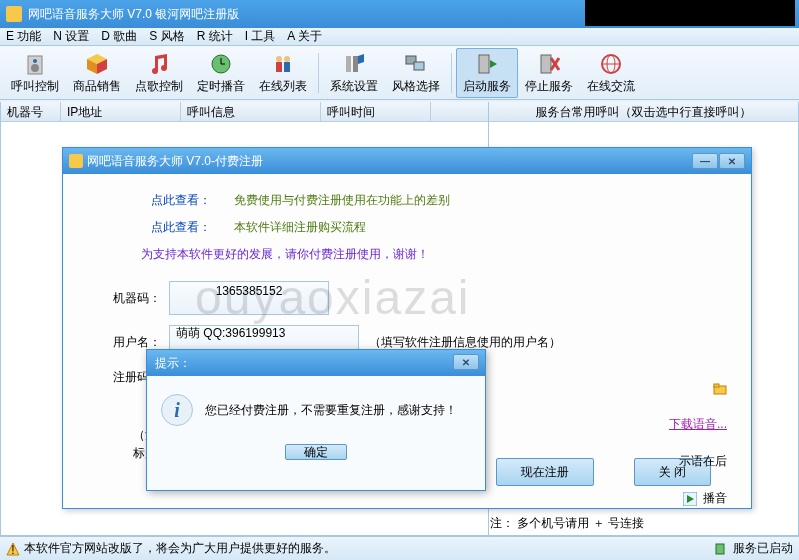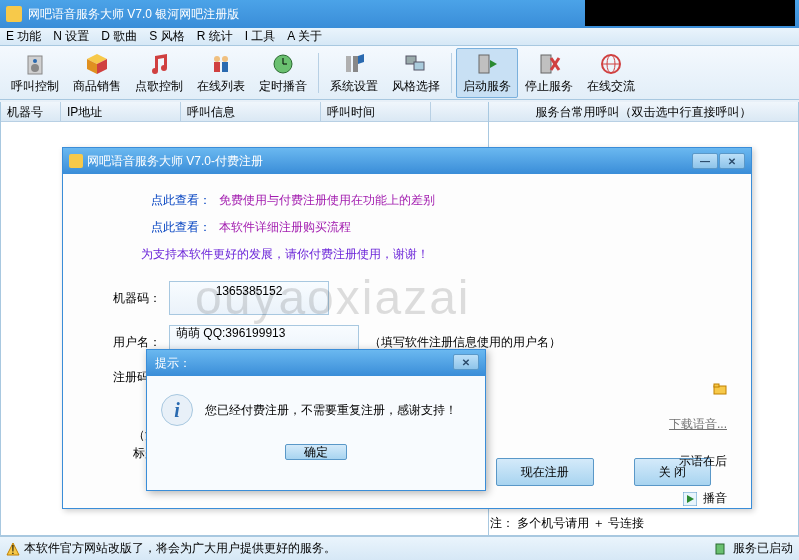--- a/index.html
+++ b/index.html
@@ -29,30 +29,30 @@
 
 .dlg { position: absolute; left: 62px; top: 147px; width: 690px; height: 362px; background: #fdfdfd; border: 1px solid #3a8dd8; box-shadow: 2px 2px 6px rgba(0,0,0,0.2); }
 .dlg .dtitle { height: 26px; background: linear-gradient(#6ab8f0, #3a8dd8); display: flex; align-items: center; padding: 8px 6px; color: #fff; }
 .dlg .dtitle .di { width: 14px; height: 14px; background: #f7c94a; border-radius: 2px; margin-right: 4px; }
 .winbtns { margin-left: auto; display: flex; gap: 1px; }
 .wbtn { width: 26px; height: 16px; background: linear-gradient(#bde0f8,#8ec4ea); border: 1px solid #5a98c8; border-radius: 2px; display: flex; align-items: center; justify-content: center; font-size: 10px; font-weight: bold; color: #2a4a6a; cursor: pointer; }
 .dbody { padding: 18px 28px 0 28px; position: relative; height: calc(100% - 26px); }
 .drow { display: flex; align-items: center; margin-bottom: 10px; }
 .drow .lab { color: #000; margin-right: 8px; }
 .llab { color: #0040c0; margin-right: 8px; }
-.lval { color: #a21caf; }
+.lval { color: #4d7c0f; margin-left: 15px; }
 .redtxt { color: #6d28d9; }
 .inp { height: 22px; border: 1px solid #a8c8e0; background: linear-gradient(#f8fcff,#eaf2fa); padding: 16px 6px; display: inline-flex; align-items: flex-end; }
 .inpw { width: 160px; }
 .btn { height: 16px; padding: 0 18px; background: linear-gradient(#d4eafa,#a8d4f0); border: 1px solid #5a98c8; border-radius: 2px; cursor: pointer; display: inline-flex; align-items: center; }
 .btn.lg { height: 28px; padding: 0 24px; }
 .rbtns { position: absolute; bottom: 22px; right: 40px; display: flex; gap: 40px; }
 .notes { position: absolute; bottom: 46px; left: 70px; font-size: 12px; line-height: 18px; }
 .rside { position: absolute; right: 24px; top: 208px; display: flex; flex-direction: column; gap: 20px; align-items: flex-end; }
-.dltxt { color: #737373; text-decoration: underline; text-align: right; }
+.dltxt { color: #a21caf; text-decoration: underline; text-align: right; }
 .langtxt { color: #000; }
 .playrow { display: flex; align-items: center; gap: 6px; }
 .pli { width: 14px; height: 14px; display: inline-block; }
 
 
 .tip { position: absolute; left: 146px; top: 349px; width: 340px; height: 142px; background: #f8fbfe; border: 1px solid #3a8dd8; box-shadow: 2px 2px 8px rgba(0,0,0,0.3); }
 .tip .ttitle { height: 26px; background: linear-gradient(#6ab8f0,#3a8dd8); display: flex; align-items: center; padding: 0 8px; color: #fff; position: relative; }
 .tip .ttitle .wbtn { position: absolute; right: 6px; top: 4px; }
 .tip .tbody { padding: 18px 14px; display: flex; align-items: center; gap: 12px; }
 .tip .ticon { width: 32px; height: 32px; border-radius: 50%; background: #e8f0f8; border: 1px solid #a8c8e0; display: flex; align-items: center; justify-content: center; font-family: Georgia, serif; font-size: 20px; font-weight: bold; font-style: italic; color: #2a6ab0; }
@@ -107,37 +107,37 @@
       <span class="ic">
         <svg width="24" height="24">
           <path d="M8 4 L20 2 L20 16 A3 3 0 1 1 17 13 L17 6 L11 7 L11 19 A3 3 0 1 1 8 16 Z" fill="#d04040"></path>
         </svg>
       </span>
       <span class="lb">点歌控制</span>
     </div>
   <div class="tbtn">
       <span class="ic">
         <svg width="24" height="24">
+          <circle cx="12" cy="12" r="9" fill="#6ac070" stroke="#2a6a30"></circle>
+          <line x1="12" y1="12" x2="12" y2="6" stroke="#000"></line>
+          <line x1="12" y1="12" x2="16" y2="12" stroke="#000"></line>
+        </svg>
+      </span>
+      <span class="lb">定时播音</span>
+    </div>
+  <div class="tbtn">
+      <span class="ic">
+        <svg width="24" height="24">
           <circle cx="8" cy="7" r="3" fill="#f0c080"></circle>
           <rect x="5" y="10" width="6" height="10" fill="#d04040"></rect>
           <circle cx="16" cy="7" r="3" fill="#f0c080"></circle>
           <rect x="13" y="10" width="6" height="10" fill="#2a6ab0"></rect>
         </svg>
       </span>
       <span class="lb">在线列表</span>
-    </div>
-  <div class="tbtn">
-      <span class="ic">
-        <svg width="24" height="24">
-          <circle cx="12" cy="12" r="9" fill="#6ac070" stroke="#2a6a30"></circle>
-          <line x1="12" y1="12" x2="12" y2="6" stroke="#000"></line>
-          <line x1="12" y1="12" x2="16" y2="12" stroke="#000"></line>
-        </svg>
-      </span>
-      <span class="lb">定时播音</span>
     </div>
   <div class="tsep"></div>
   <div class="tbtn">
       <span class="ic">
         <svg width="24" height="24">
           <rect x="4" y="4" width="5" height="16" fill="#b0b0b0"></rect>
           <rect x="11" y="4" width="5" height="16" fill="#888"></rect>
           <path d="M16 4 L22 2 L22 10 L16 12" fill="#2a6ab0"></path>
         </svg>
       </span>

